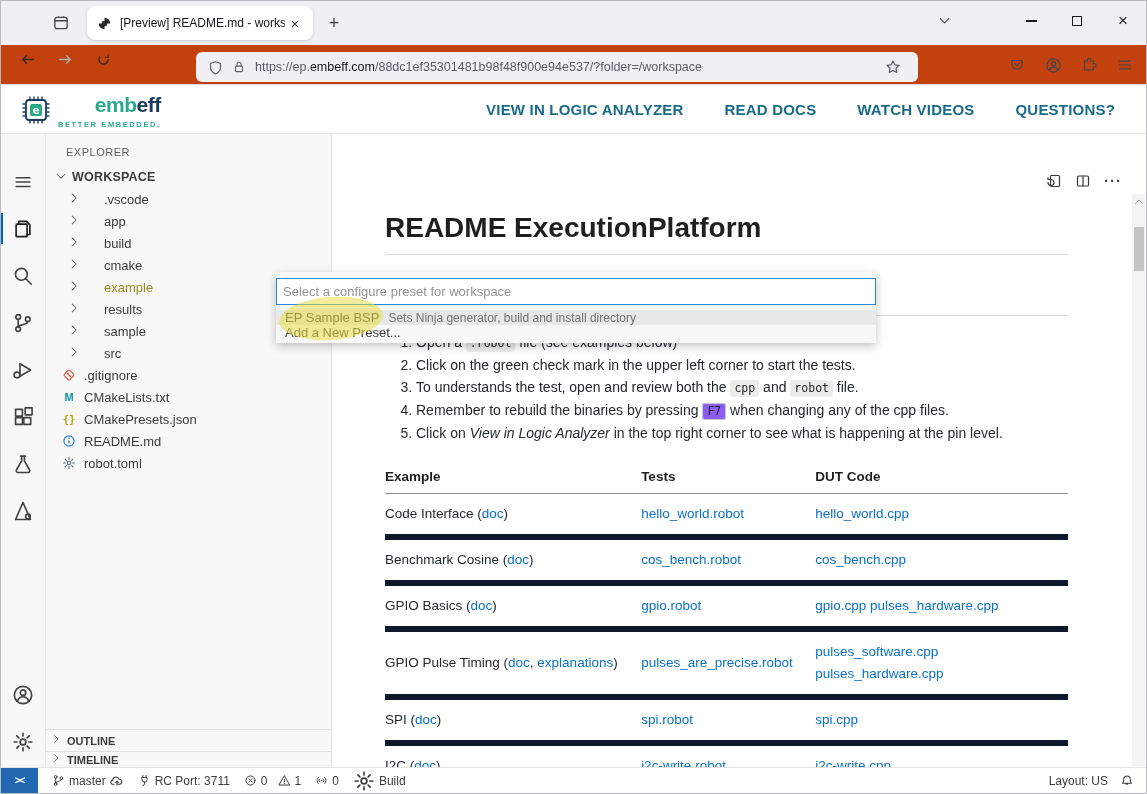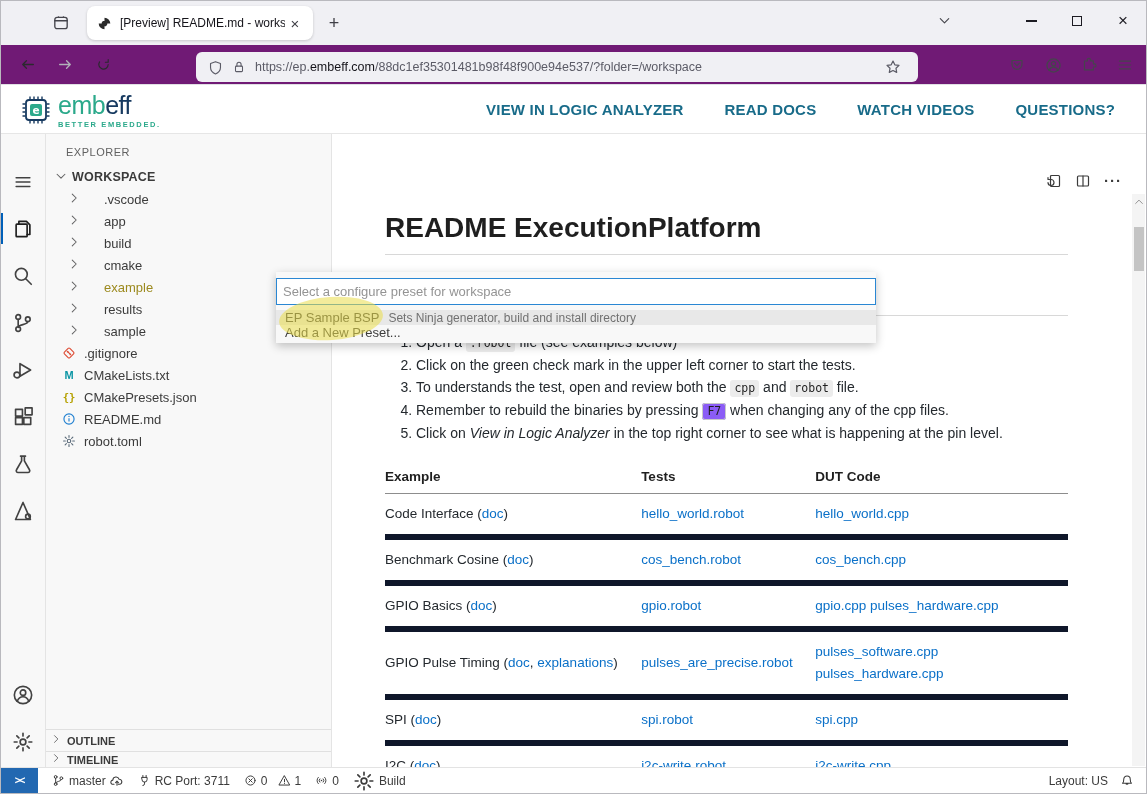--- a/index.html
+++ b/index.html
@@ -16,37 +16,37 @@
   .tab-close { width:20px; height:20px; display:flex; align-items:center; justify-content:center; color:#3f3f46; font-size:15px; border-radius:4px; }
   .new-tab { position:absolute; left:322px; top:11px; width:22px; height:22px; font-size:18px; color:#3f3f46; display:flex; align-items:center; justify-content:center; }
   .tab-list-btn { position:absolute; left:936px; top:12px; color:#45454c; }
   .win-controls { position:absolute; right:0; top:0; height:40px; display:flex; }
   .win-btn { width:46px; height:40px; display:flex; align-items:center; justify-content:center; color:#1c1b22; }
   .min-bar { width:11px; height:1.6px; background:#1c1b22; }
   .max-box { width:10px; height:10px; border:1.2px solid #1c1b22; }
   .close-x { font-size:17px; }
 
   
-  .toolbar { position:absolute; left:0; top:44px; right:0; height:40px; background:#701a75; border-bottom:1px solid #e0e0e4; display:flex; align-items:center; }
+  .toolbar { position:absolute; left:0; top:44px; right:0; height:40px; background:#c2410c; border-bottom:1px solid #e0e0e4; display:flex; align-items:flex-start; }
   .nav-btn { width:32px; height:28px; display:flex; align-items:center; justify-content:center; color:#2a2a2e; }
   .nav-btn.disabled { color:#b1b1b9; }
   .back-btn { margin-left:10px; } .fwd-btn { margin-left:6px; } .reload-btn { margin-left:6px; }
   .urlbar { position:absolute; left:195px; top:7px; width:722px; height:30px; background:#f0f0f4; border-radius:6px; display:flex; align-items:center; padding:0 8px 0 12px; }
   .urlbar .ico { color:#5b5b66; margin-right:9px; }
   .url-text { flex:1; font-size:12.5px; color:#5b5b66; white-space:nowrap; overflow:hidden; }
   .url-text .domain { color:#15141a; }
   .star { color:#5b5b66; }
   .toolbar-right { position:absolute; right:8px; top:6px; display:flex; gap:10px; }
   .tb-icon { width:26px; height:28px; display:flex; align-items:center; justify-content:center; color:#45454c; }
 
   
   .site-header { position:absolute; left:0; top:84px; right:0; height:49px; background:#fff; border-bottom:1px solid #e6e6e6; }
   .logo { position:absolute; left:20px; top:6px; display:flex; }
   .logo-text { margin-left:7px; }
-  .logo-word { font-size:25px; font-weight:normal; letter-spacing:-.5px; line-height:28px; }
+  .logo-word { font-size:21px; font-weight:bold; letter-spacing:-.5px; line-height:28px;text-align:right; }
   .logo-word .p1 { color:#2ba98b; } .logo-word .p2 { color:#173a60; }
   .logo-tag { font-size:7.5px; font-weight:bold; letter-spacing:1.6px; color:#2ba98b; margin-top:1px; }
   .site-nav { position:absolute; right:31px; top:0; height:49px; display:flex; align-items:center; gap:41px; }
   .nav-link { font-size:15px; font-weight:bold; color:#186b89; text-decoration:none; letter-spacing:.2px; }
 
   
   .workbench { position:absolute; left:0; top:133px; right:0; bottom:0; background:#f8f8f8; }
   .vs-titlebar-icons { position:absolute; top:7px; right:10px; display:flex; gap:10px; color:#3b3b3b; }
   .lay-btn { width:24px; height:22px; display:flex; align-items:center; justify-content:center; }
 
@@ -403,20 +403,26 @@
               <path d="M6 3.5L10.5 8 6 12.5"></path>
             </svg></span>
           <span class="lbl">results</span>
         </div>
         <div class="tree-row row-folder">
           <span class="chev"><svg width="14" height="14" viewBox="0 0 16 16" fill="none" stroke="currentColor" stroke-width="1.2" stroke-linecap="round" stroke-linejoin="round">
               <path d="M6 3.5L10.5 8 6 12.5"></path>
             </svg></span>
           <span class="lbl">sample</span>
         </div>
+        <div class="tree-row row-folder">
+          <span class="chev"><svg width="14" height="14" viewBox="0 0 16 16" fill="none" stroke="currentColor" stroke-width="1.2" stroke-linecap="round" stroke-linejoin="round">
+              <path d="M6 3.5L10.5 8 6 12.5"></path>
+            </svg></span>
+          <span class="lbl">src</span>
+        </div>
         <div class="tree-row row-file">
           <span class="file-ico">
             <svg width="14" height="14" viewBox="0 0 16 16">
               <g stroke="#dd4c35" stroke-width="1.3" fill="none">
                 <rect x="3.6" y="3.6" width="8.8" height="8.8" rx="1.4" transform="rotate(45 8 8)"></rect>
                 <path d="M6.3 6.3l3 3"></path>
               </g>
               <circle cx="6.3" cy="6.3" r="1" fill="#dd4c35"></circle>
               <circle cx="9.6" cy="9.6" r="1" fill="#dd4c35"></circle>
             </svg>

